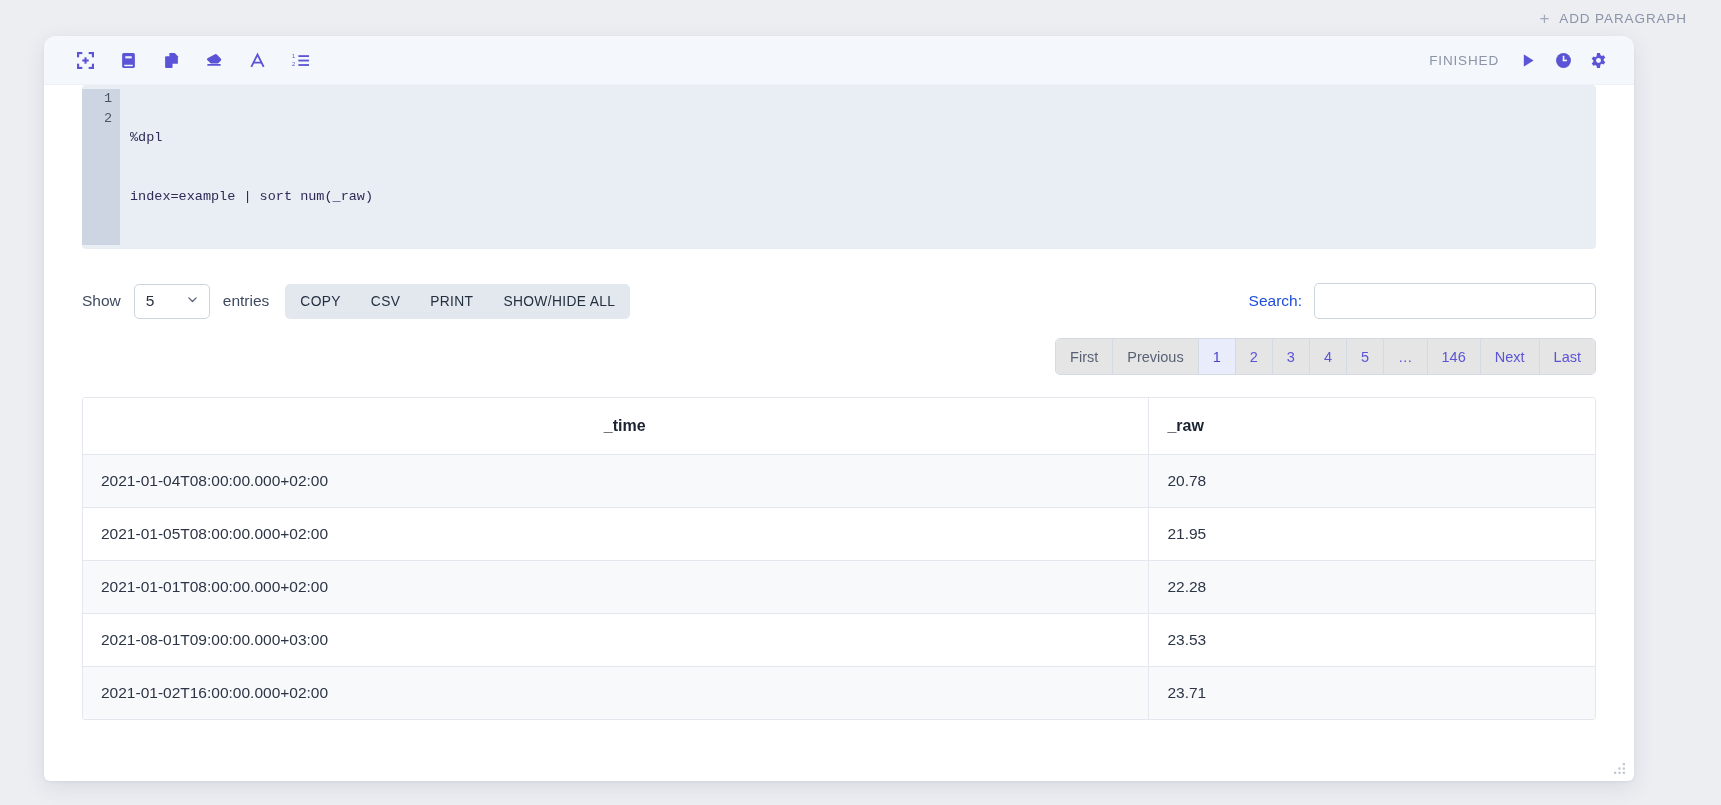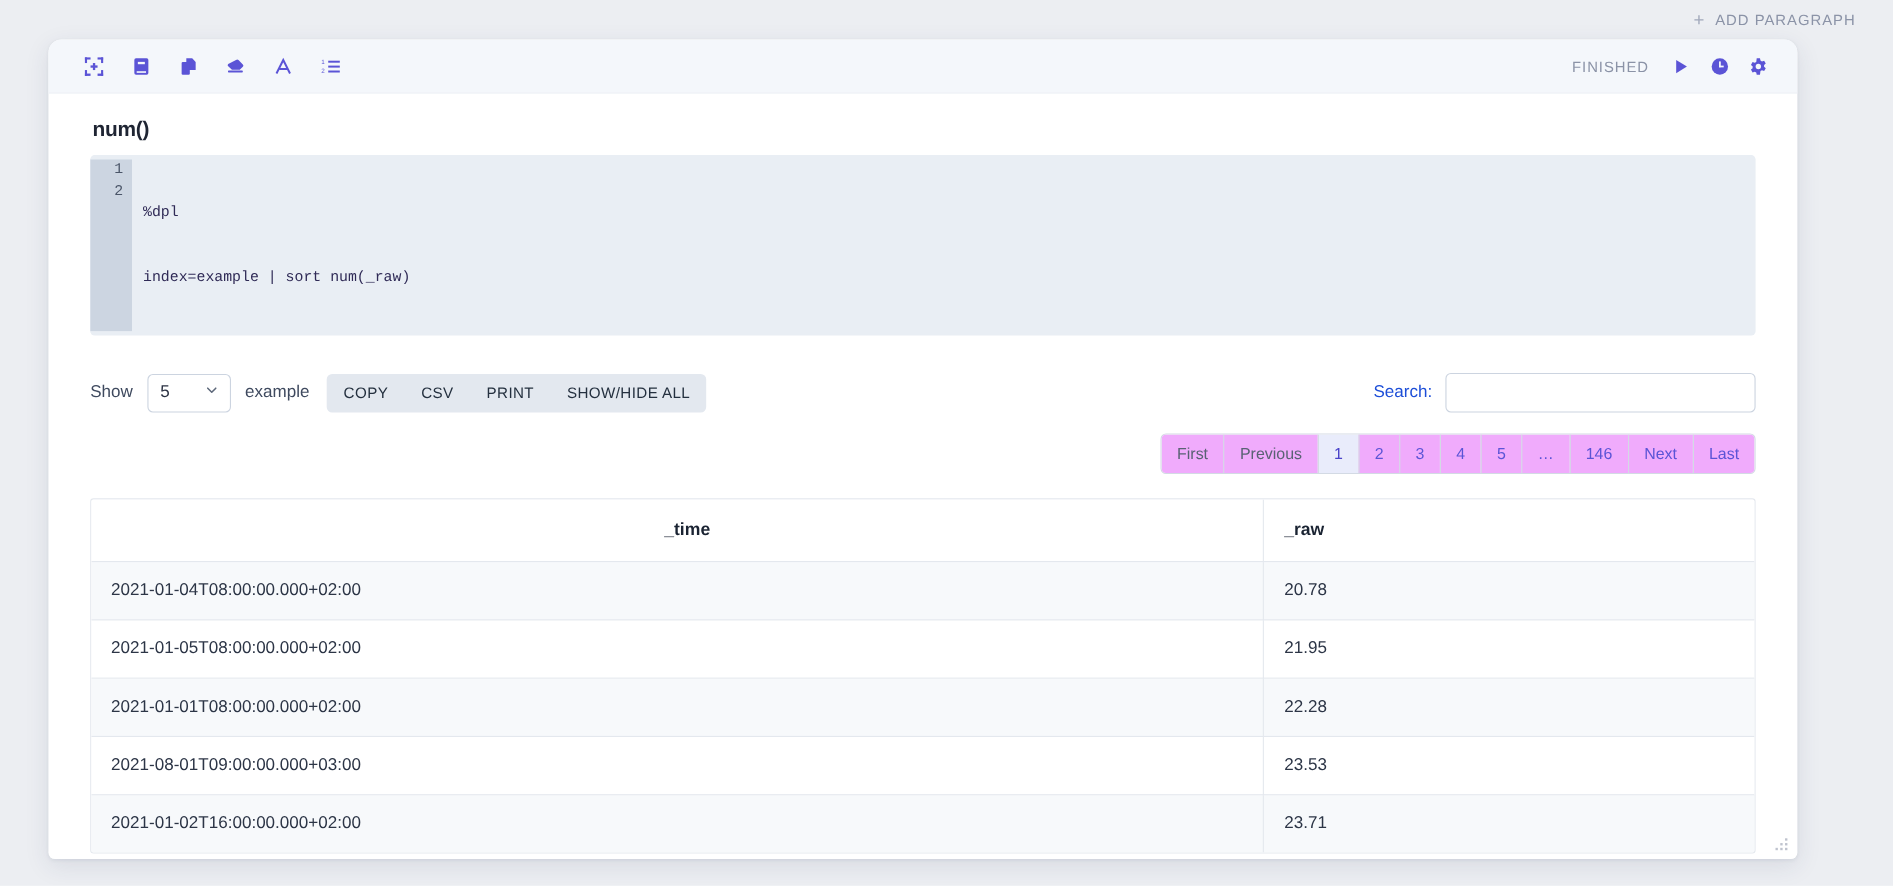--- a/index.html
+++ b/index.html
@@ -218,21 +218,21 @@
     padding: 0 14px;
     height: 35px;
     display: flex;
     align-items: center;
     justify-content: center;
     font-size: 14.5px;
     color: #5b54d6;
     border-left: 1px solid #d3dae4;
     cursor: pointer;
     min-width: 33px;
-    background: #f0abfc;
+    background: #e5e5e5;
   }
   .pager .pg:first-child { border-left: none; }
   .pager .pg.muted { color: #596274; }
   .pager .pg.active { background: #e9ecfb; color: #4a43c9; }
 
   
   .table-wrap {
     margin-top: 22px;
     border: 1px solid #e4e8ee;
     border-radius: 3px;
@@ -353,21 +353,20 @@
           <svg width="17" height="17" viewBox="0 0 16 16" fill="currentColor">
             <path d="M6.6 1h2.8l.4 1.9 1.3.75 1.85-.65 1.4 2.4-1.45 1.25v1.5l1.45 1.25-1.4 2.4-1.85-.65-1.3.75L9.4 15H6.6l-.4-1.9-1.3-.75-1.85.65-1.4-2.4L3.1 9.35v-1.5L1.65 6.6l1.4-2.4 1.85.65 1.3-.75z"></path>
             <circle cx="8" cy="8" r="2.3" fill="#f4f7fb"></circle>
           </svg>
         </span>
       </div>
     </div>
 
     <div class="body">
 
-      <div class="para-title">num()</div>
 
       <div class="editor">
         <div class="gutter">
           <div>1</div>
           <div>2</div>
         </div>
         <div class="codelines">
           <div>%dpl</div>
           <div>index=example | sort num(_raw)</div>
         </div>
@@ -377,21 +376,21 @@
         <div class="controls-left">
           <span class="show-label">Show</span>
           <div class="len-select">
             <span>5</span>
             <span class="caret">
               <svg width="13" height="13" viewBox="0 0 16 16" fill="none" stroke="currentColor" stroke-width="1.7" stroke-linecap="round" stroke-linejoin="round">
                   <path d="M3.5 6 8 10.5 12.5 6"></path>
                 </svg>
             </span>
           </div>
-          <span class="entries-label">example</span>
+          <span class="entries-label">entries</span>
 
           <div class="btn-group">
             <div class="gbtn">
               <span>COPY</span>
             </div>
             <div class="gbtn">
               <span>CSV</span>
             </div>
             <div class="gbtn">
               <span>PRINT</span>

